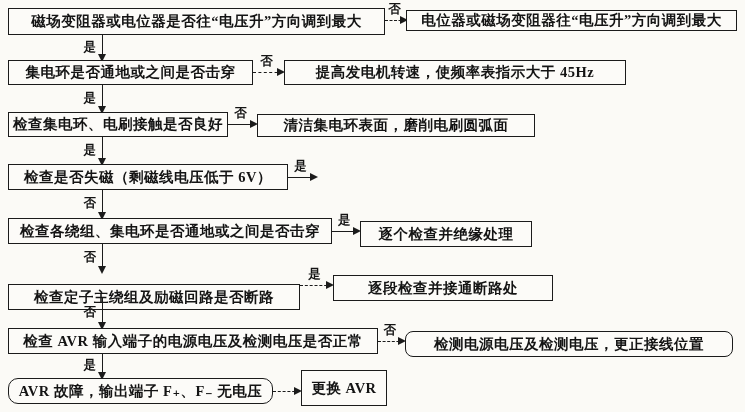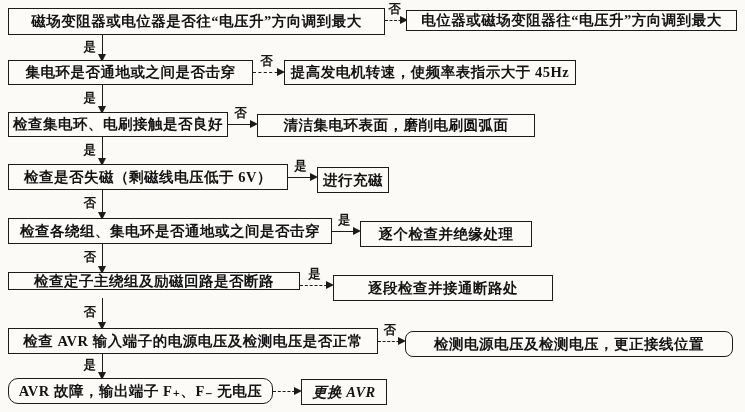--- a/index.html
+++ b/index.html
@@ -55,21 +55,21 @@
   <div class="vconn" style="left:102px;top:35px;height:25px;">
     <span class="head"></span>
     <span class="lbl">是</span>
   </div>
 
   <div class="box" style="left:8px;top:60px;width:245px;height:25px;">集电环是否通地或之间是否击穿</div>
   <div class="hconn dashed" style="left:253px;top:72px;width:30px;">
     <span class="head"></span>
     <span class="lbl">否</span>
   </div>
-  <div class="box" style="left:284px;top:60px;width:292px;height:25px;">提高发电机转速，使频率表指示大于 45Hz</div>
+  <div class="box" style="left:284px;top:60px;width:342px;height:25px;">提高发电机转速，使频率表指示大于 45Hz</div>
   <div class="vconn" style="left:102px;top:85px;height:27px;">
     <span class="head"></span>
     <span class="lbl">是</span>
   </div>
 
   <div class="box" style="left:8px;top:112px;width:220px;height:25px;text-align:center;">检查集电环、电刷接触是否良好</div>
   <div class="hconn" style="left:228px;top:124px;width:28px;">
     <span class="head"></span>
     <span class="lbl">否</span>
   </div>
@@ -77,38 +77,37 @@
   <div class="vconn" style="left:102px;top:137px;height:27px;">
     <span class="head"></span>
     <span class="lbl">是</span>
   </div>
 
   <div class="box" style="left:8px;top:164px;width:280px;height:26px;">检查是否失磁（剩磁线电压低于 6V）</div>
   <div class="hconn" style="left:288px;top:177px;width:28px;">
     <span class="head"></span>
     <span class="lbl">是</span>
   </div>
-  <div class="box" style="left:317px;top:167px;width:72px;height:26px;">进行充磁</div>
   <div class="vconn" style="left:102px;top:190px;height:28px;">
     <span class="head"></span>
     <span class="lbl">否</span>
   </div>
 
   <div class="box" style="left:8px;top:218px;width:324px;height:26px;">检查各绕组、集电环是否通地或之间是否击穿</div>
   <div class="hconn" style="left:332px;top:231px;width:27px;">
     <span class="head"></span>
     <span class="lbl">是</span>
   </div>
   <div class="box" style="left:360px;top:221px;width:172px;height:26px;">逐个检查并绝缘处理</div>
   <div class="vconn" style="left:102px;top:244px;height:28px;">
     <span class="head"></span>
     <span class="lbl">否</span>
   </div>
 
-  <div class="box" style="left:8px;top:272px;width:292px;height:18px;">检查定子主绕组及励磁回路是否断路</div>
+  <div class="box" style="left:8px;top:284px;width:292px;height:26px;">检查定子主绕组及励磁回路是否断路</div>
   <div class="hconn dashed" style="left:300px;top:285px;width:32px;">
     <span class="head"></span>
     <span class="lbl">是</span>
   </div>
   <div class="box" style="left:333px;top:275px;width:220px;height:26px;">逐段检查并接通断路处</div>
   <div class="vconn" style="left:102px;top:298px;height:30px;">
     <span class="head"></span>
     <span class="lbl">否</span>
   </div>
 
@@ -120,15 +119,15 @@
   <div class="box" style="left:405px;top:331px;width:328px;height:26px;border-radius:8px;">检测电源电压及检测电压，更正接线位置</div>
   <div class="vconn" style="left:102px;top:354px;height:24px;">
     <span class="head"></span>
     <span class="lbl">是</span>
   </div>
 
   <div class="box" style="left:8px;top:378px;width:265px;height:26px;border-radius:10px;">AVR 故障，输出端子 F₊、F₋ 无电压</div>
   <div class="hconn dashed" style="left:273px;top:391px;width:27px;">
     <span class="head"></span>
   </div>
-  <div class="box" style="left:301px;top:379px;width:86px;height:26px;font-style:italic;">更换 AVR</div>
+  <div class="box" style="left:301px;top:370px;width:86px;height:36px;">更换 AVR</div>
 
 </div>
 
 </body></html>

